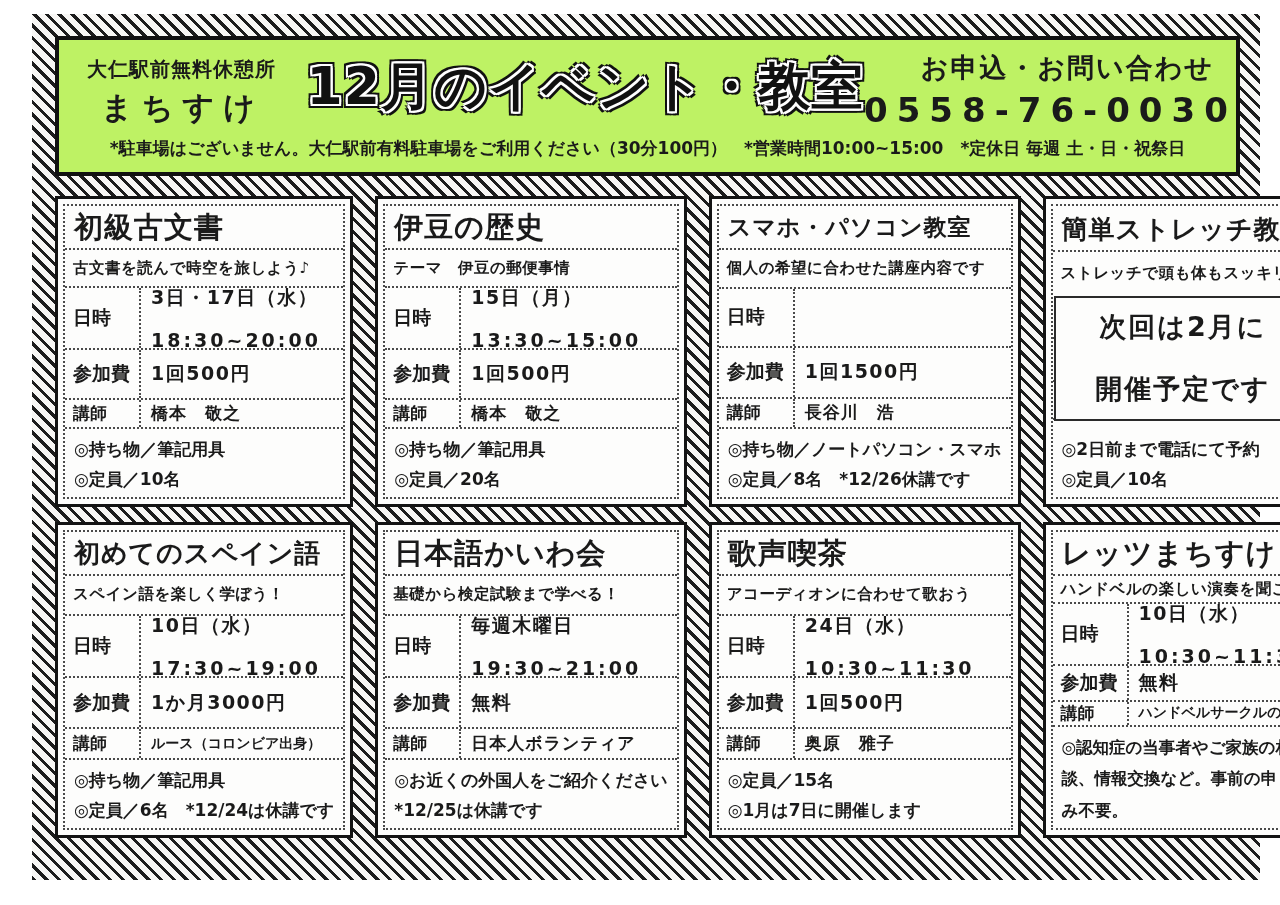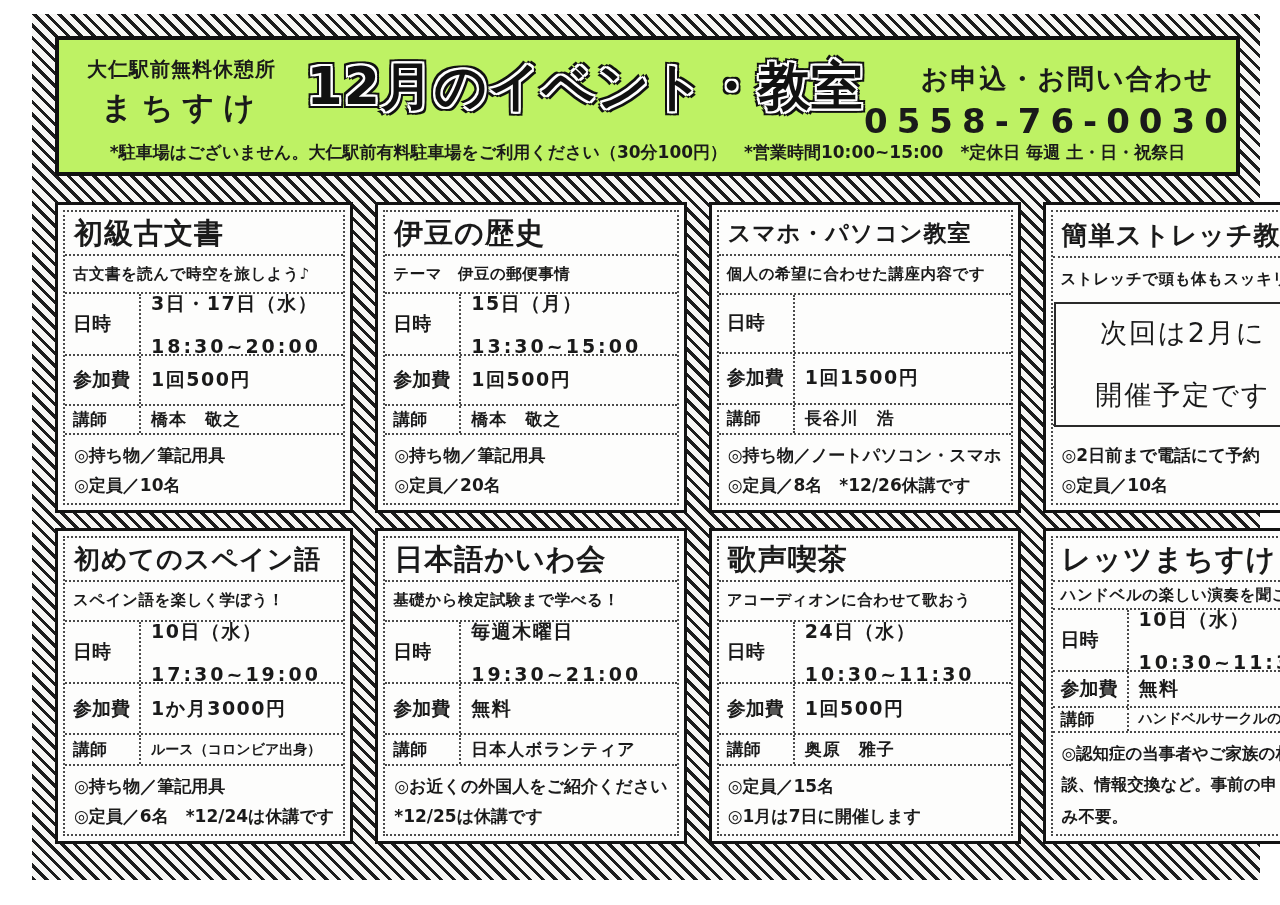--- a/index.html
+++ b/index.html
@@ -18,26 +18,26 @@
   .venue-top { font-size:20px; font-weight:bold; letter-spacing:1px; }
   .venue-name { font-size:31px; font-weight:900; letter-spacing:9px; margin:4px 0 0 14px; }
   .main-title { flex:1; text-align:center; padding-top:12px;
     font-size:52px; font-weight:900; letter-spacing:1px; color:#111; white-space:nowrap;
     text-shadow:
       2px 0 0 #fff,-2px 0 0 #fff,0 2px 0 #fff,0 -2px 0 #fff,
       2px 2px 0 #fff,-2px -2px 0 #fff,2px -2px 0 #fff,-2px 2px 0 #fff,
       4px 1px 0 #111,-4px 1px 0 #111,1px 4px 0 #111,1px -4px 0 #111,
       4px 4px 0 #111,-4px -4px 0 #111,4px -4px 0 #111,-4px 4px 0 #111; }
   .contact { width:372px; padding:10px 22px 0 0; text-align:right; }
-  .contact-label { font-size:27px; font-weight:900; letter-spacing:2px; white-space:nowrap;margin-top:11px; }
+  .contact-label { font-size:27px; font-weight:900; letter-spacing:2px; white-space:nowrap; }
   .contact-phone { font-size:34px; font-weight:600; letter-spacing:9px; margin-top:4px; white-space:nowrap; }
   .header-note { text-align:center; font-size:17px; font-weight:bold; padding-bottom:12px; white-space:nowrap; }
 
   
-  .cards { position:absolute; left:55px; top:202px; width:1185px; height:642px;
+  .cards { position:absolute; left:55px; top:196px; width:1185px; height:642px;
     display:grid; grid-template-columns:repeat(4,1fr); grid-template-rows:311px 316px;
     column-gap:22px; row-gap:15px; }
   .card { background:#fdfdfc; border:3px solid #131313; padding:5px; }
   .card-inner { height:100%; border:2px dotted #4a4a4a; display:flex; flex-direction:column; overflow:hidden; }
 
   .row-title { height:46px; display:flex; align-items:center; padding:2px 9px 0 9px;
     font-size:29px; font-weight:900; letter-spacing:1px; white-space:nowrap;
     border-bottom:2px dotted #4a4a4a; }
   .t-sm { font-size:23px; } .t-md { font-size:26px; }
   .row-sub { height:42px; display:flex; align-items:center; padding:0 8px;
@@ -61,21 +61,21 @@
   .notes .nline { white-space:nowrap; }
   .notes.wrap { white-space:normal; line-height:1.9; font-size:16.5px; }
 
   
   .overlay-zone { flex:1; position:relative; }
   .stub { position:absolute; right:0; width:100%; border-bottom:2px dotted #4a4a4a; }
   .stub.s1{ top:32%; } .stub.s2{ top:64%; } .stub.s3{ top:92%; }
   .notice-box { position:absolute; left:1px; top:2px; right:16px; bottom:8px;
     background:#fdfdfc; border:2px solid #2a2a2a; display:flex; flex-direction:column;
     align-items:center; justify-content:center; gap:26px; }
-  .notice-line { font-size:27px; font-weight:400; letter-spacing:2px; }
+  .notice-line { font-size:27px; font-weight:700; letter-spacing:2px; }
 </style>
 </head>
 <body>
 
 <div class="sheet"></div>
 
 <div class="header-box">
   <div class="header-top">
     <div class="venue">
       <div class="venue-top">大仁駅前無料休憩所</div>

